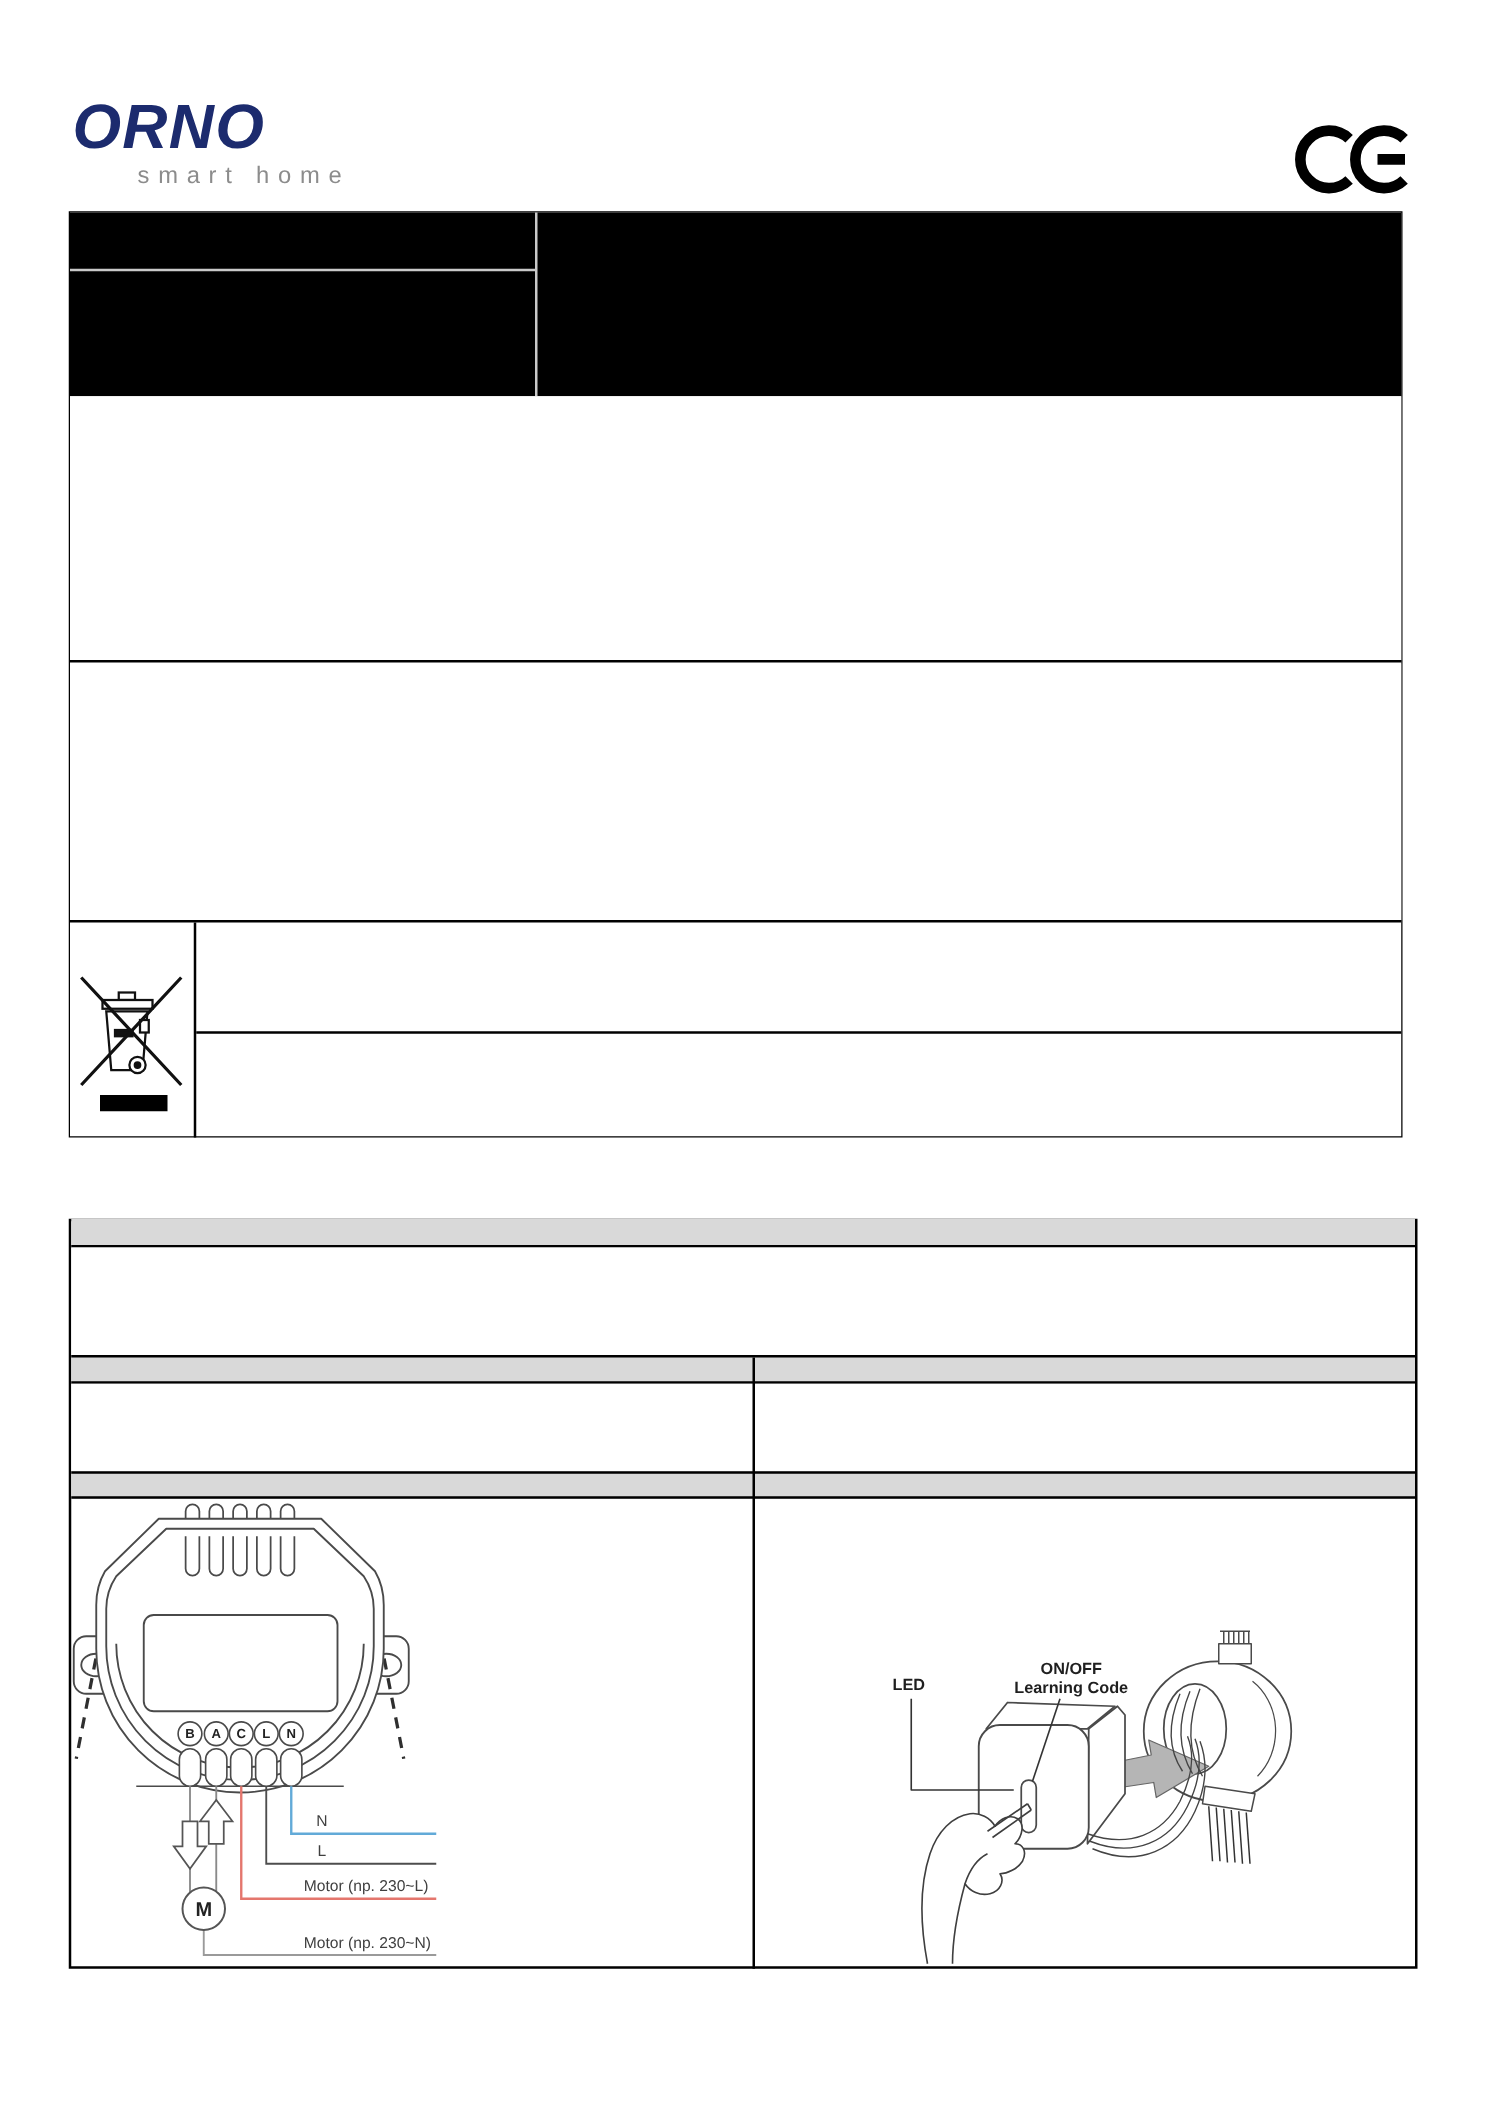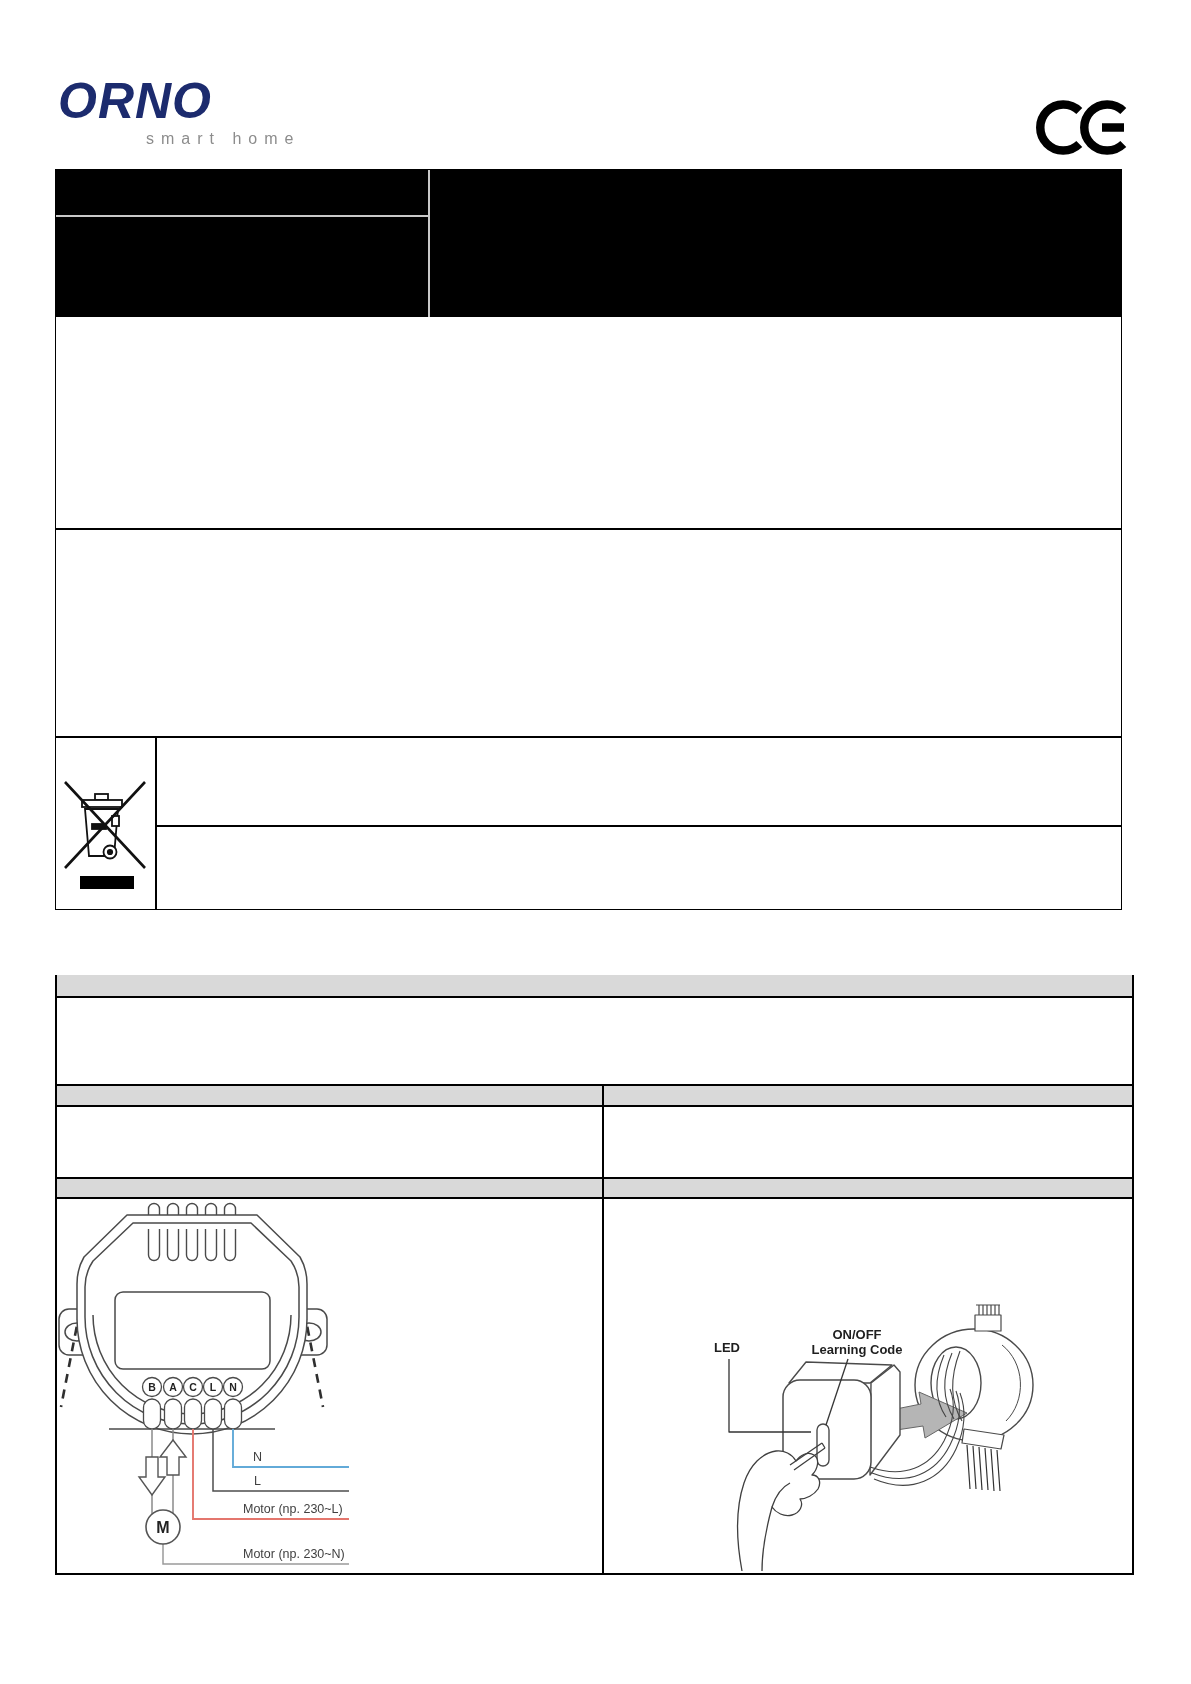--- a/index.html
+++ b/index.html
@@ -1,20 +1,20 @@
 <!DOCTYPE html>
 <html><head>
 <meta charset="utf-8">
 <style>
   html,body{margin:0;padding:0;background:#fff;}
   body{width:1191px;height:1684px;position:relative;overflow:hidden;
        font-family:"Liberation Sans",sans-serif;}
   .abs{position:absolute;box-sizing:border-box;}
   .brand{font-style:italic;font-weight:900;font-size:50px;letter-spacing:1px;color:#1c2b6e;}
-  .tagline{font-size:16px;letter-spacing:7px;color:#8c8c8c;font-weight:500;margin-left:36px;}
+  .tagline{font-size:19px;letter-spacing:7px;color:#8c8c8c;font-weight:500;}
   .blackbar{background:#000;}
   .ln-light{background:#c9c9c9;}
   .ln-dark{background:#000;}
   .graybar{background:#d9d9d9;border-top:2px solid #000;border-bottom:2px solid #000;}
   .outer-box{border:2px solid #000;background:#fff;}
   svg text{font-family:"Liberation Sans",sans-serif;}
   .diag-label{fill:#3f3f3f;font-size:12.5px;}
   .diag-label-bold{fill:#1f1f1f;font-size:13px;font-weight:bold;}
   .term-letter{fill:#222;font-size:10.5px;font-weight:bold;text-anchor:middle;}
 </style>

